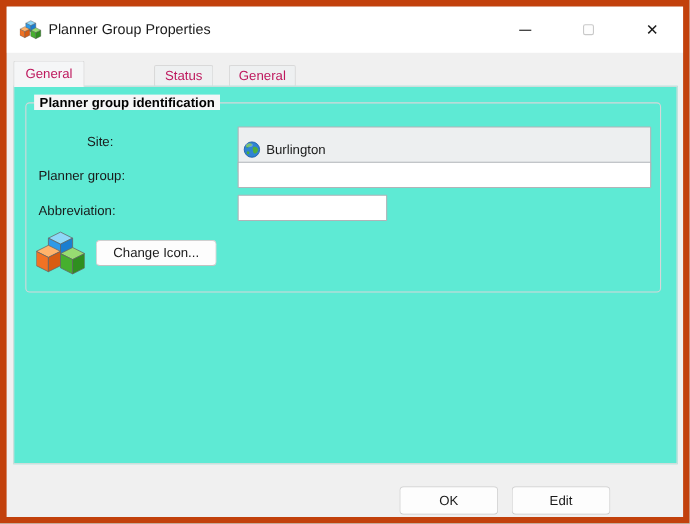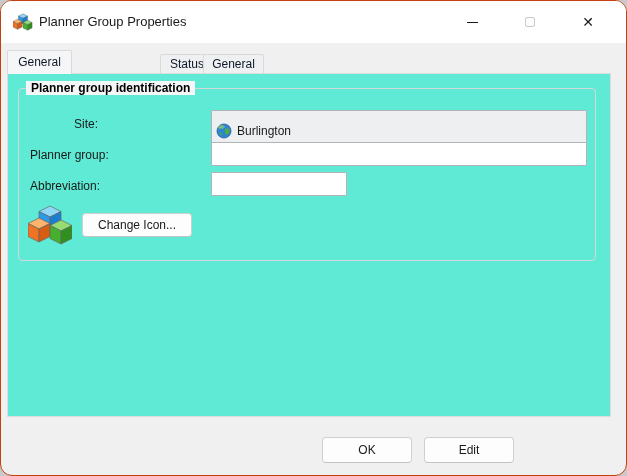--- a/index.html
+++ b/index.html
@@ -1,39 +1,39 @@
 <!DOCTYPE html>
 <html><head>
 <meta charset="utf-8">
 <style>
   html,body{margin:0;padding:0;background:#c9c9c9;font-family:"Liberation Sans",sans-serif;}
   *{box-sizing:border-box;}
   .dialog{
     position:relative;width:627px;height:476px;
-    background:#f0f0f0;border:1px solid #c2410c;border-radius:12px;
+    background:#f0f0f0;border:6px solid #c2410c;border-radius:0;
     overflow:hidden;
   }
   
   .titlebar{position:absolute;left:0;top:0;width:100%;height:42px;background:#ffffff;}
   .app-icon{position:absolute;left:12px;top:11px;width:20px;height:20px;}
   .title-text{position:absolute;left:38px;top:0;height:42px;line-height:42px;font-size:13px;color:#1a1a1a;white-space:nowrap;}
   .win-btn{position:absolute;top:6px;width:46px;height:30px;display:flex;align-items:center;justify-content:center;background:transparent;border:0;padding:0;}
   .btn-min{left:448px;}
   .btn-max{left:506px;}
   .btn-close{left:564px;}
   .min-glyph{display:block;width:11px;height:0;border-top:1px solid #1a1a1a;}
   .max-glyph{display:block;width:10px;height:10px;border:1px solid #c9c9c9;border-radius:2px;background:#fdfdfd;}
   .close-glyph{font-size:14px;color:#1a1a1a;line-height:1;}
   
-  .tab{position:absolute;font-size:12px;color:#0f172a;text-align:center;border:1px solid #d9d9d9;border-bottom:none;background:#eef0f1;border-radius:2px 2px 0 0;}
+  .tab{position:absolute;font-size:12px;color:#be185d;text-align:center;border:1px solid #d9d9d9;border-bottom:none;background:#eef0f1;border-radius:2px 2px 0 0;}
   .tab-inactive{top:53px;height:19px;line-height:18px;}
   .tab-active{top:49px;height:24px;line-height:23px;background:#f5f6f7;z-index:3;}
   .tab-general{left:6px;width:65px;}
   .tab-description{left:72px;width:74px;}
-  .tab-status{left:159px;width:54px;}
+  .tab-status{left:134px;width:54px;}
   .tab-history{left:202px;width:61px;}
   
   .panel{position:absolute;left:6px;top:72px;width:604px;height:344px;background:#5eead4;border:1px solid #dcdcdc;z-index:2;}
   .groupbox{position:absolute;left:10px;top:14px;width:578px;height:173px;border:1px solid #d5d7d9;border-radius:4px;}
   .groupbox-label{position:absolute;left:18px;top:7px;background:#f5f6f7;padding:0 5px;font-size:12px;font-weight:bold;color:#000;z-index:2;white-space:nowrap;}
   .field-label{position:absolute;left:22px;font-size:12px;color:#1a1a1a;white-space:nowrap;}
   .lbl-site{top:43px;margin-left:44px;}
   .lbl-planner{top:74px;}
   .lbl-abbrev{top:105px;}
   .site-box{
@@ -49,21 +49,21 @@
   }
   .input-planner{top:68px;width:376px;}
   .input-abbrev{top:98px;width:136px;}
   .cubes-icon{position:absolute;left:20px;top:129px;width:44px;height:44px;}
   .btn{
     background:#fdfdfd;border:1px solid #d0d0d0;border-bottom-color:#c3c3c3;border-radius:4px;
     font-family:"Liberation Sans",sans-serif;font-size:12px;color:#1a1a1a;
     display:flex;align-items:center;justify-content:center;padding:0;text-align:center;
   }
   .btn-change-icon{position:absolute;left:74px;top:139px;width:110px;height:24px;}
-  .footer-btn{position:absolute;top:436px;width:90px;height:26px;}
+  .footer-btn{position:absolute;top:436px;width:90px;height:26px;margin-left:36px;}
   .btn-ok{left:321px;}
   .btn-edit{left:423px;}
   .btn-cancel{left:525px;}
 </style>
 </head>
 <body>
 
 <div class="dialog">
 
   <div class="titlebar">

